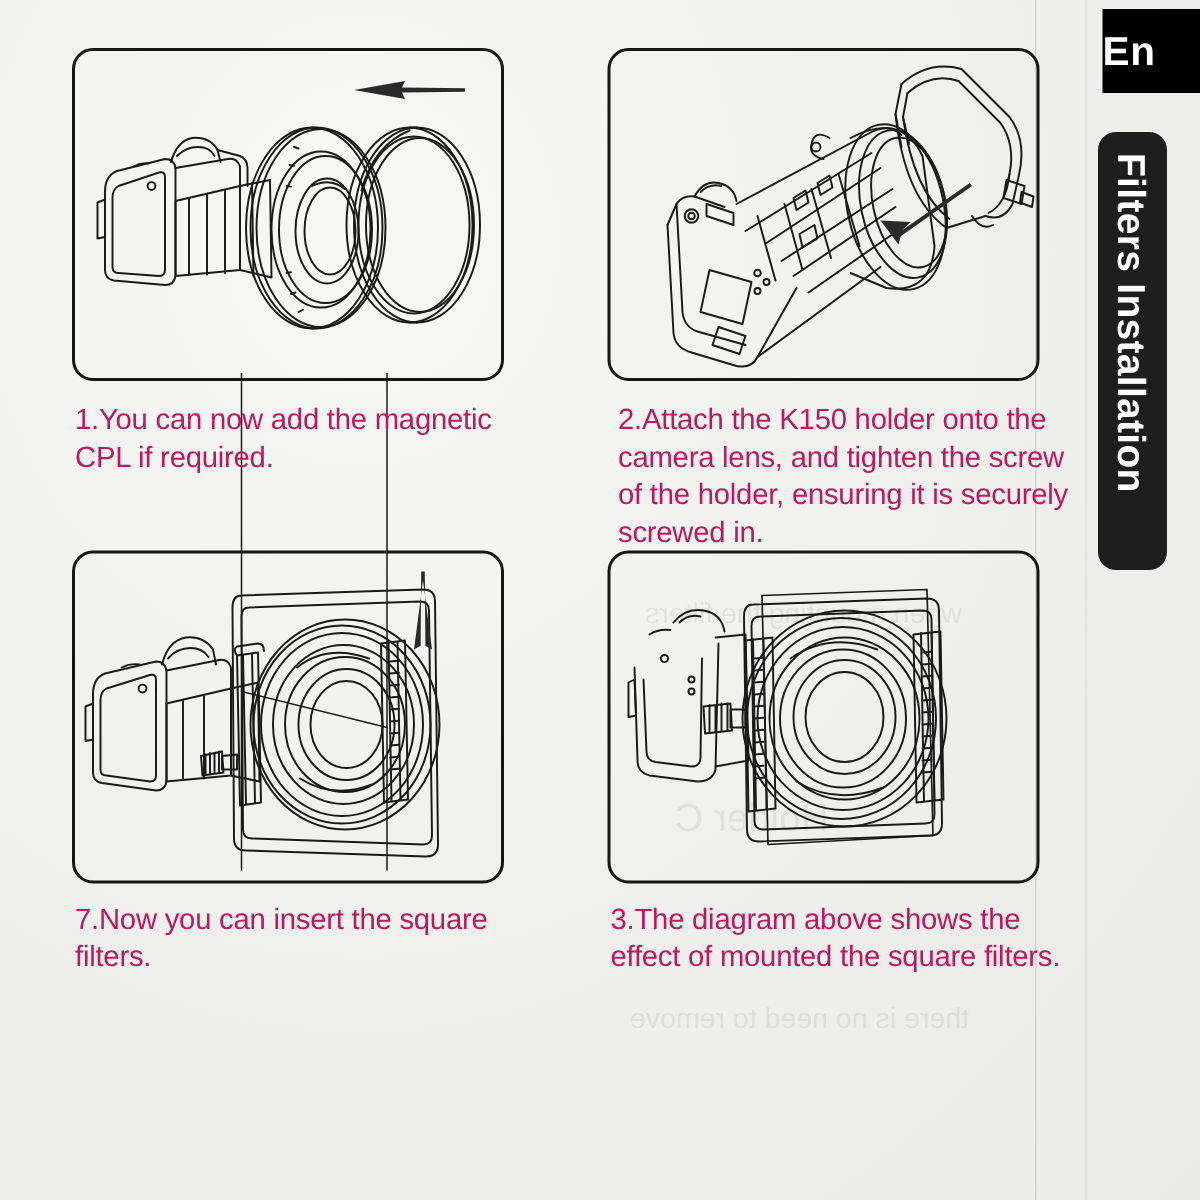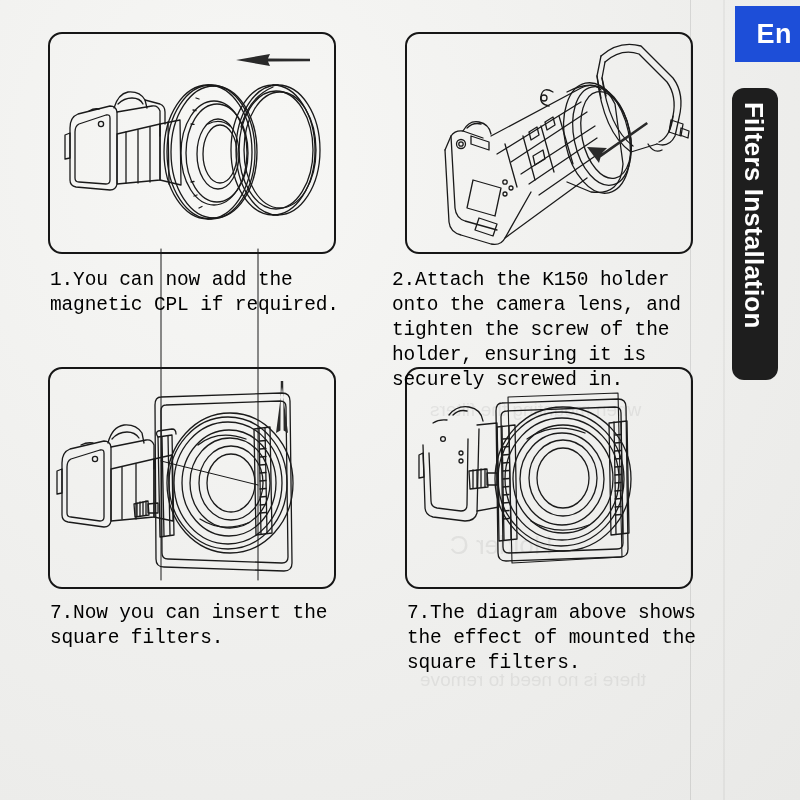--- a/index.html
+++ b/index.html
@@ -22,22 +22,22 @@
     background:rgba(0,0,0,.10);
   }
   .paper-edge2{
     position:absolute;top:0;left:723px;width:2px;height:800px;
     background:rgba(0,0,0,.04);
   }
 
   
   .en-badge{
     position:absolute;left:735px;top:6px;width:65px;height:56px;
-    background:#1d4ed8;
-    display:flex;align-items:center;justify-content:flex-end;
+    background:#000000;
+    display:flex;align-items:center;justify-content:flex-start;
   }
   .en-badge span{
     color:#fff;font-size:27px;font-weight:bold;letter-spacing:.5px;
     font-family:"Liberation Sans", sans-serif;
     padding-right:8px;
   }
   .side-tab{
     position:absolute;left:732px;top:88px;width:46px;height:292px;
     background:#1e1e1e;border-radius:12px;
     box-shadow:0 0 0 0 rgba(0,0,0,0);
@@ -67,28 +67,28 @@
   #panel1{left:48px;top:32px;width:288px;height:222px;}
   #panel2{left:405px;top:32px;width:288px;height:222px;}
   #panel3{left:48px;top:367px;width:288px;height:222px;}
   #panel4{left:405px;top:367px;width:288px;height:222px;}
 
   .panel svg{position:absolute;left:-2px;top:-2px;overflow:visible;}
 
   
   .caption{
     position:absolute;
-    font-family:Liberation Mono, monospace;
+    font-family:Liberation Sans, sans-serif;
     font-size:19.5px;
     line-height:25px;
-    color:#000000;
+    color:#be185d;
     letter-spacing:-0.15px;
   }
   #cap1{left:50px;top:268px;width:300px;}
-  #cap2{left:392px;top:268px;width:310px;}
+  #cap2{left:412px;top:268px;width:310px;}
   #cap3{left:50px;top:601px;width:300px;}
   #cap4{left:407px;top:601px;width:310px;}
 
   
   .bleed{
     position:absolute;
     color:rgba(120,120,125,0.13);
     font-family:"Liberation Sans", sans-serif;
     font-size:19px;
     line-height:30px;
@@ -325,13 +325,13 @@
       <path d="M204 56 L222 54 L224 166 L206 168 Z"></path>
       <path d="M209 55 L211 167 M216 55 L218 166"></path>
       <path d="M210 68 l6 -.5 M210 76 l6 -.5 M210 84 l6 -.5 M210 92 l6 -.5 M210 100 l6 -.5 M210 108 l6 -.5 M210 116 l6 -.5 M210 124 l6 -.5 M210 132 l6 -.5 M210 140 l6 -.5 M210 148 l6 -.5"></path>
     </g>
   </svg>
 </div>
 
 <div class="caption" id="cap1">1.You can now add the magnetic CPL if required.</div>
 <div class="caption" id="cap2">2.Attach the K150 holder onto the camera lens, and tighten the screw of the holder, ensuring it is securely screwed in.</div>
 <div class="caption" id="cap3">7.Now you can insert the square filters.</div>
-<div class="caption" id="cap4">7.The diagram above shows the effect of mounted the square filters.</div>
+<div class="caption" id="cap4">3.The diagram above shows the effect of mounted the square filters.</div>
 
 </body></html>

